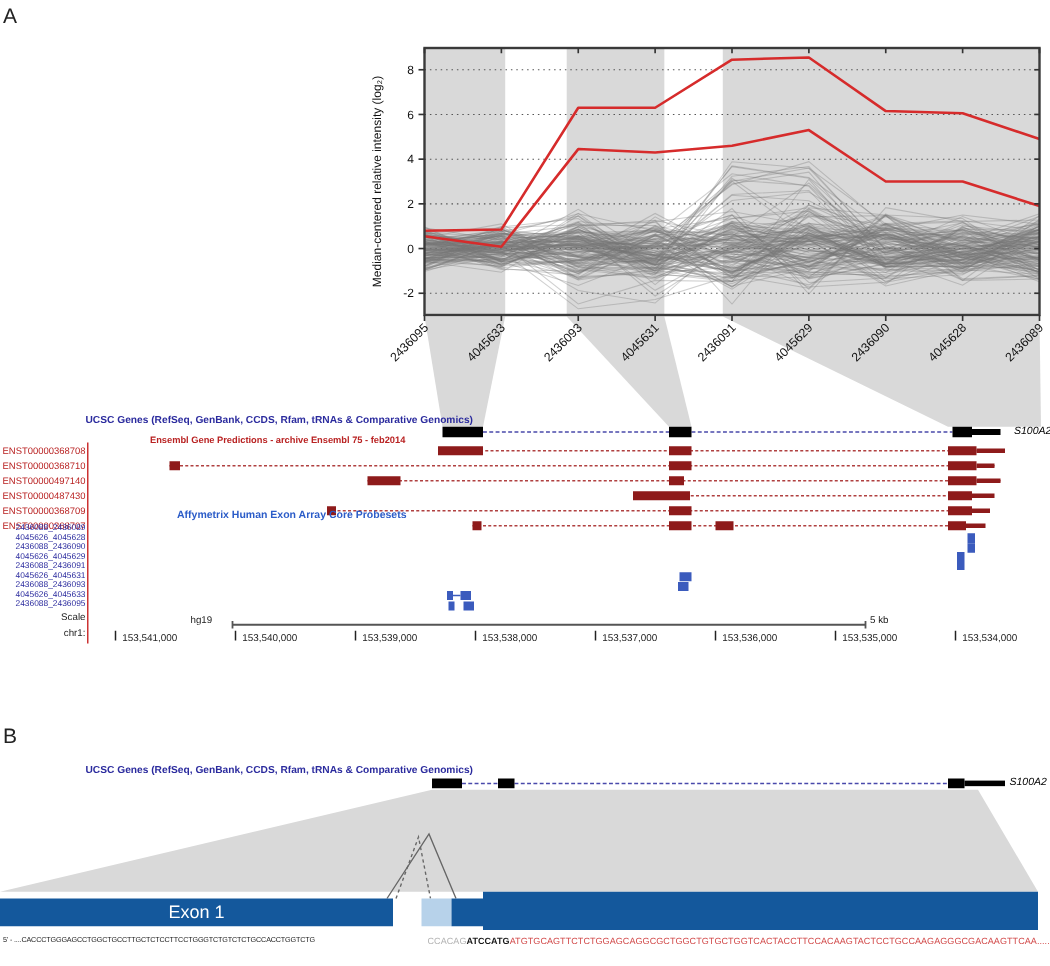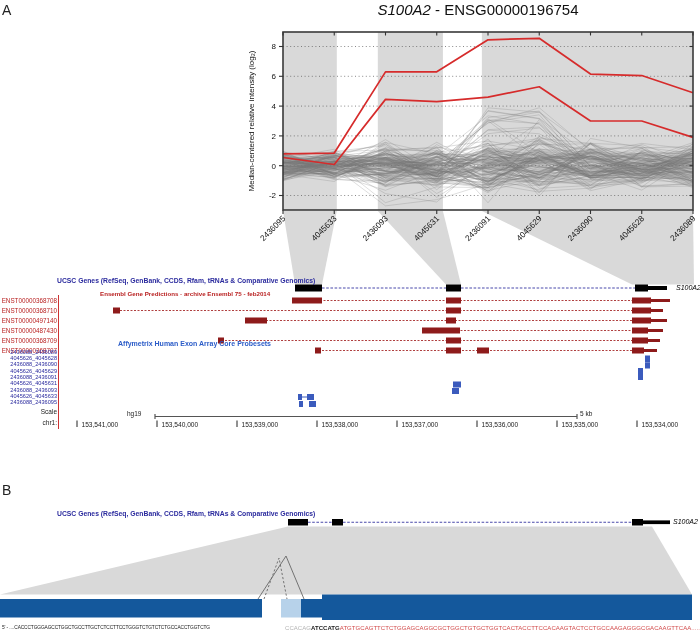--- a/index.html
+++ b/index.html
@@ -331,36 +331,34 @@
       <polyline points="258,599 286,556 304,599" fill="none" stroke="#666" stroke-width="0.9"></polyline>
       <polyline points="264,599 279,558 287,599" fill="none" stroke="#666" stroke-width="0.9" stroke-dasharray="2.2,2"></polyline>
       <rect x="0" y="599" width="262" height="18.5" fill="#14589c"></rect>
       <rect x="281" y="599" width="20" height="18.5" fill="#b7d2ea"></rect>
       <rect x="301" y="599" width="21" height="18.5" fill="#14589c"></rect>
       <rect x="322" y="594.5" width="370" height="25.5" fill="#14589c"></rect>
     </svg>
 
   <div class="abs panel-letter" style="left:2px;top:3px;">A</div>
 
-  <div class="abs fig-title" style="left:273px;top:2px;width:410px;">
-    <span class="it">S100A2</span><span> - ENSG00000196754</span>
-  </div>
 
   <div class="abs ylab" style="left:252px;top:121px;">Median-centered relative intensity (log₂)</div>
 
   <div class="abs track-title-blue" style="left:57px;top:278px;">UCSC Genes (RefSeq, GenBank, CCDS, Rfam, tRNAs &amp; Comparative Genomics)</div>
   <div class="abs gene-name" style="left:676px;top:284px;">S100A2</div>
   <div class="abs track-title-red" style="left:100px;top:291px;">Ensembl Gene Predictions - archive Ensembl 75 - feb2014</div>
   <div class="abs track-title-affy" style="left:118px;top:340px;">Affymetrix Human Exon Array Core Probesets</div>
 
   <div class="abs small-black" style="left:0px;top:409px;width:57px;text-align:right;">Scale</div>
   <div class="abs small-black" style="left:0px;top:420px;width:57px;text-align:right;">chr1:</div>
   <div class="abs small-black" style="left:127px;top:411px;">hg19</div>
   <div class="abs small-black" style="left:580px;top:411px;">5 kb</div>
 
   <div class="abs panel-letter" style="left:2px;top:483px;">B</div>
   <div class="abs track-title-blue" style="left:57px;top:511px;">UCSC Genes (RefSeq, GenBank, CCDS, Rfam, tRNAs &amp; Comparative Genomics)</div>
   <div class="abs gene-name" style="left:673px;top:518px;">S100A2</div>
 
+  <div class="abs exon-label" style="left:0px;top:602px;width:262px;">Exon 1</div>
 
   <div class="abs seq" style="left:2px;top:626px;"><span>5' - ....</span><span>CACCCTGGGAGCCTGGCTGCCTTGCTCTCCTTCCTGGGTCTGTCTCTGCCACCTGGTCTG</span></div>
   <div class="abs seq2" style="left:285px;top:625px;"><span class="gray">CCACAG</span><span class="alt">ATCCATG</span><span class="red">ATGTGCAGTTCTCTGGAGCAGGCGCTGGCTGTGCTGGTCACTACCTTCCACAAGTACTCCTGCCAAGAGGGCGACAAGTTCAA</span><span class="red">.....</span><span> - 3'</span></div>
 </div>
 
 </body></html>

